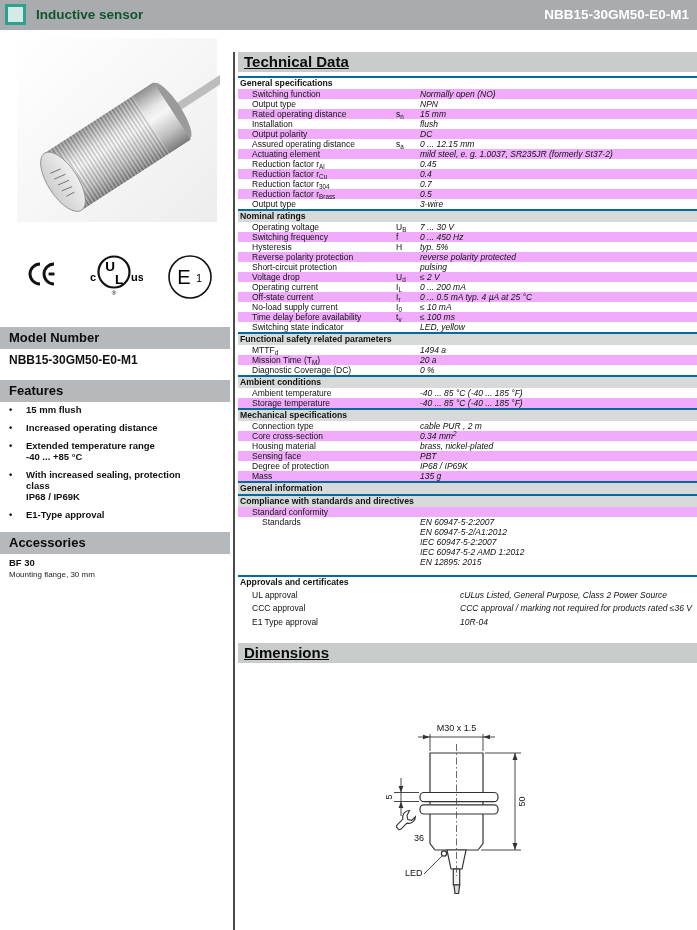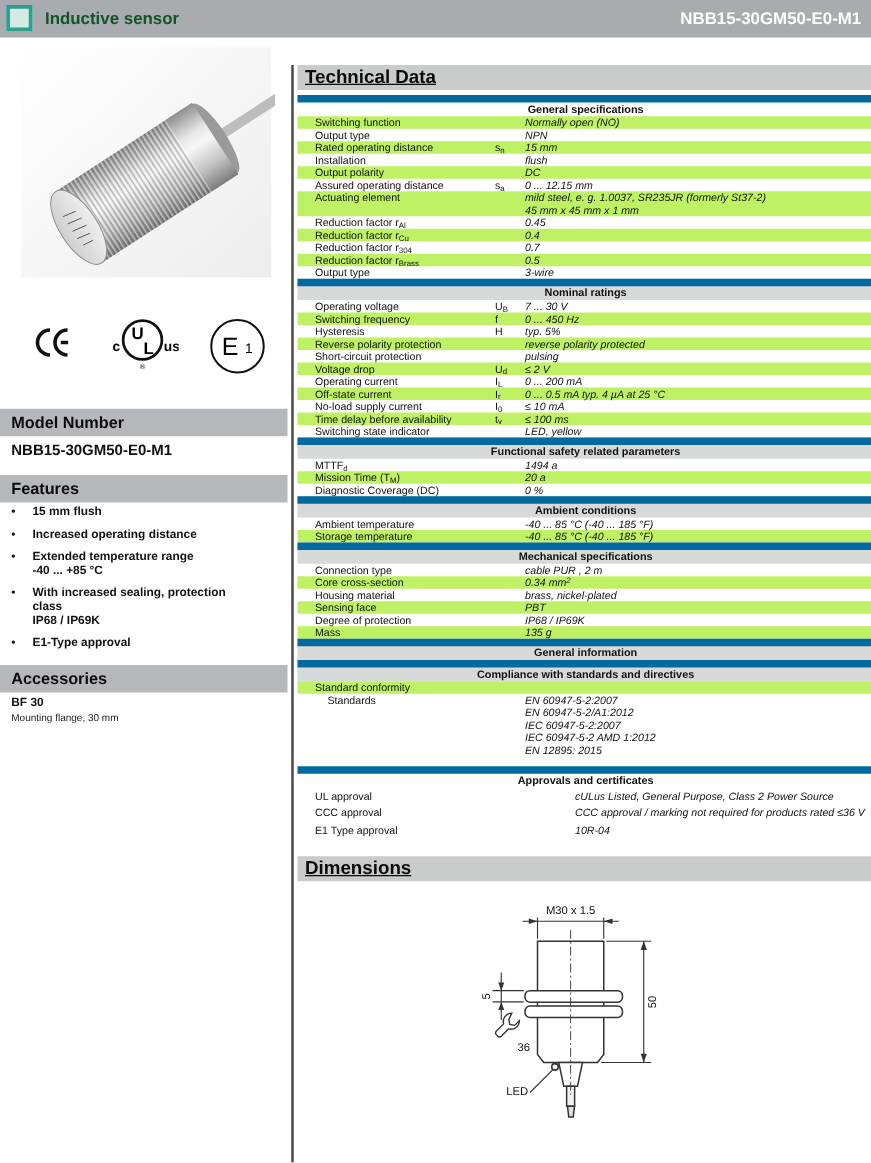--- a/index.html
+++ b/index.html
@@ -23,24 +23,24 @@
   .features-list{position:absolute;left:9px;top:374px;width:215px;}
   .feat-item{display:flex;margin-bottom:7px;}
   .feat-bullet{flex:0 0 17px;font-size:9.5px;font-weight:bold;line-height:11px;}
   .feat-lines{font-size:9.5px;font-weight:bold;line-height:11px;}
   .acc-name{position:absolute;left:9px;top:527px;font-weight:bold;font-size:9.5px;}
   .acc-desc{position:absolute;left:9px;top:540px;font-size:8px;color:#222;}
   
   .main{position:absolute;left:238px;top:52px;width:459px;}
   .band{height:20px;background:#c9cccb;font-weight:bold;font-size:15px;line-height:20px;padding-left:6px;box-sizing:border-box;color:#0b0b0b;text-decoration:underline;}
   #tech-table{margin-top:4px;font-size:8.5px;line-height:10px;}
-  .sec-head{min-height:11px;line-height:11px;font-weight:bold;font-size:8.7px;background:#d8dada;border-top:6px solid #0369a1;padding-left:2px;text-align:center;}
+  .sec-head{min-height:11px;line-height:11px;font-weight:bold;font-size:8.7px;background:#d8dada;border-top:2px solid #0369a1;padding-left:2px;}
   .sec-head.plain{background:#ffffff;}
   .trow{display:flex;min-height:10px;}
-  .trow.shade{background:#bef264;}
+  .trow.shade{background:#f0abfc;}
   .trow.tall{min-height:13.5px;align-items:center;gap:20px;}
   .lbl{flex:0 0 158px;padding-left:14px;box-sizing:border-box;}
   .lbl.ind2{padding-left:24px;}
   .sym{flex:0 0 24px;}
   .val{flex:1;padding-right:2px;font-style:italic;}
   sub{font-size:6.3px;line-height:0;vertical-align:-1.5px;}
   sup{font-size:6.3px;line-height:0;vertical-align:3px;}
   .dim-band{margin-top:14px;}
   .drawing{position:absolute;left:0;top:628px;}
   svg text{font-family:"Liberation Sans", sans-serif;}
@@ -200,21 +200,20 @@
         <div class="trow">
           <span class="lbl">Assured operating distance</span>
           <span class="sym"><span>s</span><sub>a</sub></span>
           <span class="val">0 ... 12.15 mm</span>
         </div>
         <div class="trow shade">
           <span class="lbl">Actuating element</span>
           <span class="sym"></span>
           <span class="val">
             <div>mild steel, e. g. 1.0037, SR235JR (formerly St37-2)</div>
-            <div>45 mm x 45 mm x 1 mm</div>
           </span>
         </div>
         <div class="trow">
           <span class="lbl"><span>Reduction factor r</span><sub>Al</sub></span>
           <span class="sym"></span>
           <span class="val">0.45</span>
         </div>
         <div class="trow shade">
           <span class="lbl"><span>Reduction factor r</span><sub>Cu</sub></span>
           <span class="sym"></span>

